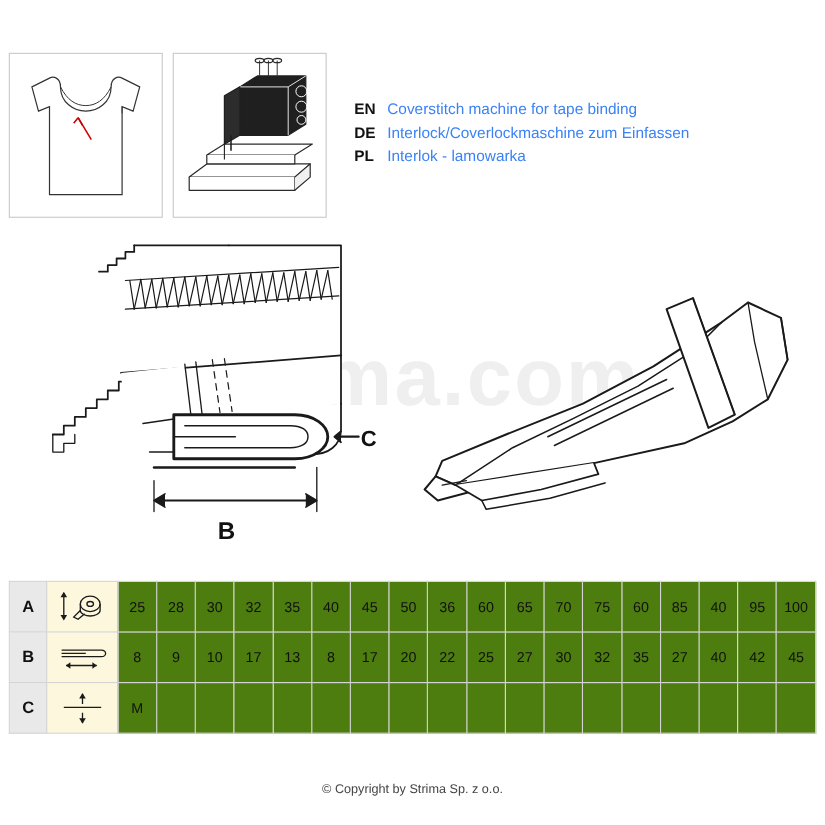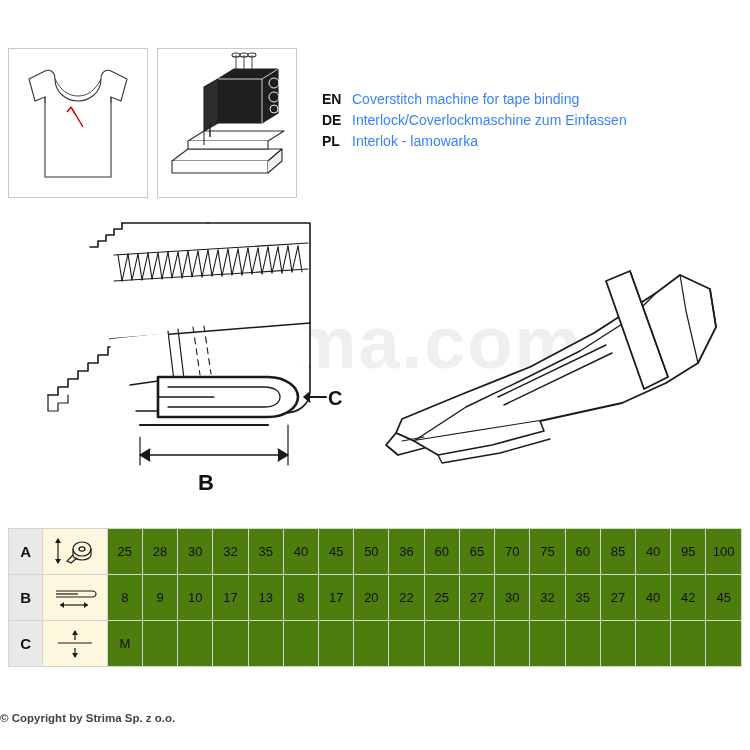--- a/index.html
+++ b/index.html
@@ -116,23 +116,23 @@
     justify-content: center;
     height: 44px;
   }
 
   
   .footer {
     position: absolute;
     left: 0;
     top: 712px;
     width: 750px;
+    text-align: center;
     font-size: 11.5px;
     color: #444444;
-    font-weight: bold;
   }
 </style>
 </head>
 <body>
 
 <div class="page">
 
   <div class="watermark">strima.com</div>
 
   <div class="icon-box" id="box-garment">

